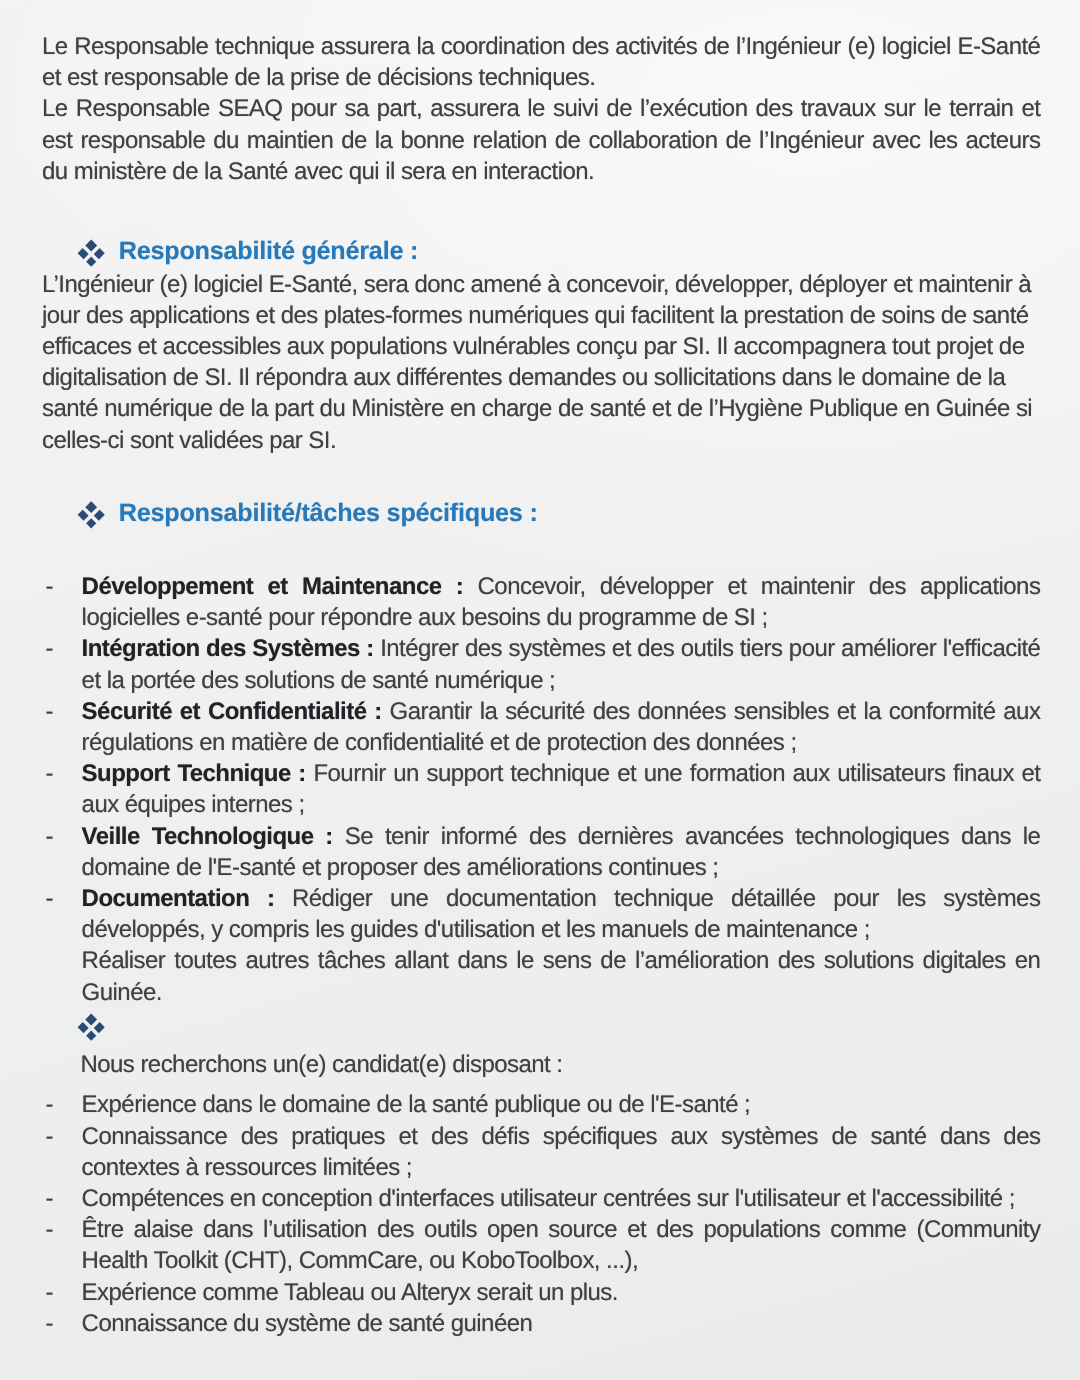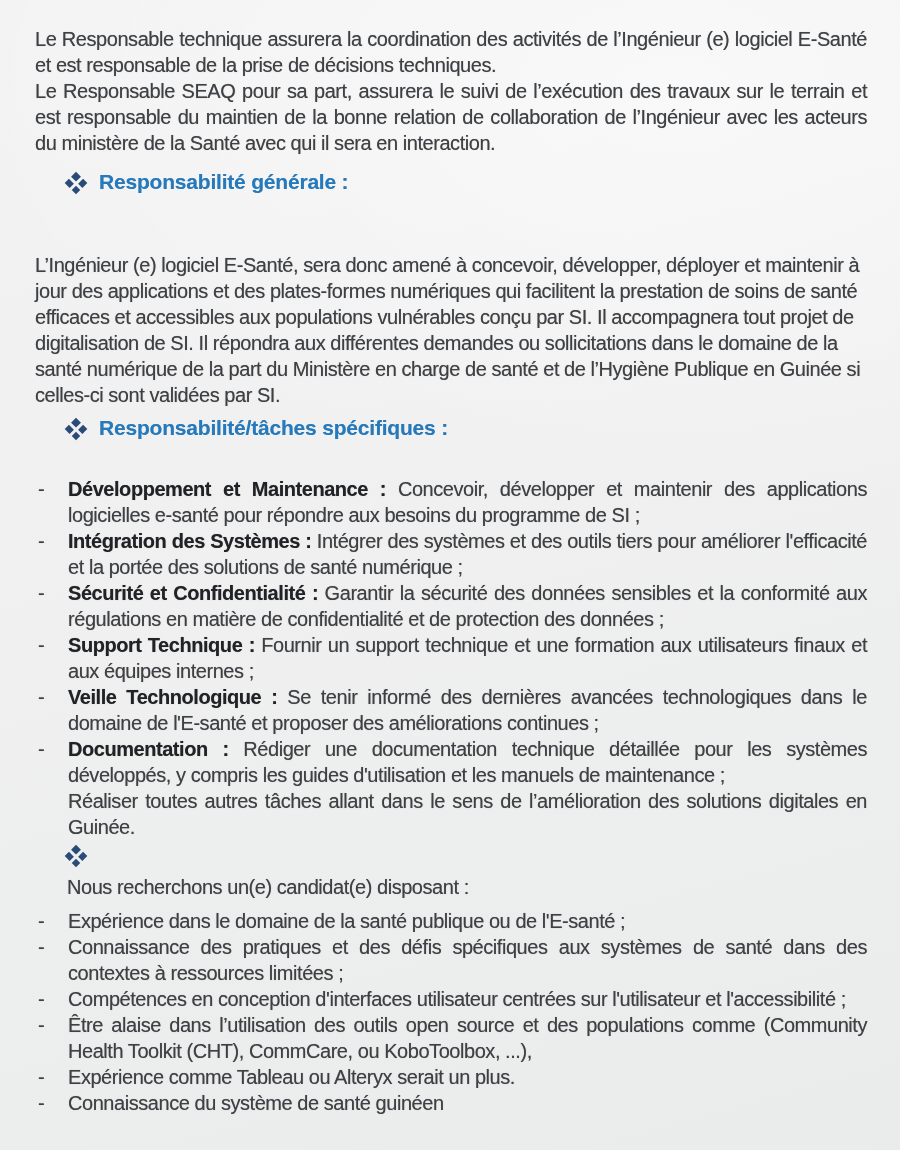--- a/index.html
+++ b/index.html
@@ -52,31 +52,31 @@
 </head>
 <body>
 
 <div class="page">
 
   <div class="block" style="top:26px;">
     <p class="txt just">Le Responsable technique assurera la coordination des activités de l’Ingénieur (e) logiciel E-Santé et est responsable de la prise de décisions techniques.</p>
     <p class="txt just">Le Responsable SEAQ pour sa part, assurera le suivi de l’exécution des travaux sur le terrain et est responsable du maintien de la bonne relation de collaboration de l’Ingénieur  avec les acteurs du ministère de la Santé avec qui il sera en interaction.</p>
   </div>
 
-  <div class="sec-head" style="top:170px;">
+  <div class="sec-head" style="top:198px;">
     <span class="diamond">
         <i></i>
         <i></i>
         <i></i>
         <i></i>
       </span>
     <span>Responsabilité générale&nbsp;:</span>
   </div>
 
-  <div class="block" style="top:252px;">
+  <div class="block" style="top:224px;">
     <p class="txt">L’Ingénieur (e) logiciel E-Santé, sera donc amené à concevoir, développer, déployer et maintenir à jour des applications et des plates-formes numériques qui facilitent la prestation de soins de santé efficaces et accessibles aux populations vulnérables conçu par SI. Il accompagnera tout projet de digitalisation de SI. Il répondra aux différentes demandes ou sollicitations dans le domaine de la santé numérique de la part du Ministère en charge de santé et de l’Hygiène Publique en Guinée si celles-ci sont validées par SI.</p>
   </div>
 
   <div class="sec-head" style="top:416px;">
     <span class="diamond">
         <i></i>
         <i></i>
         <i></i>
         <i></i>
       </span>

